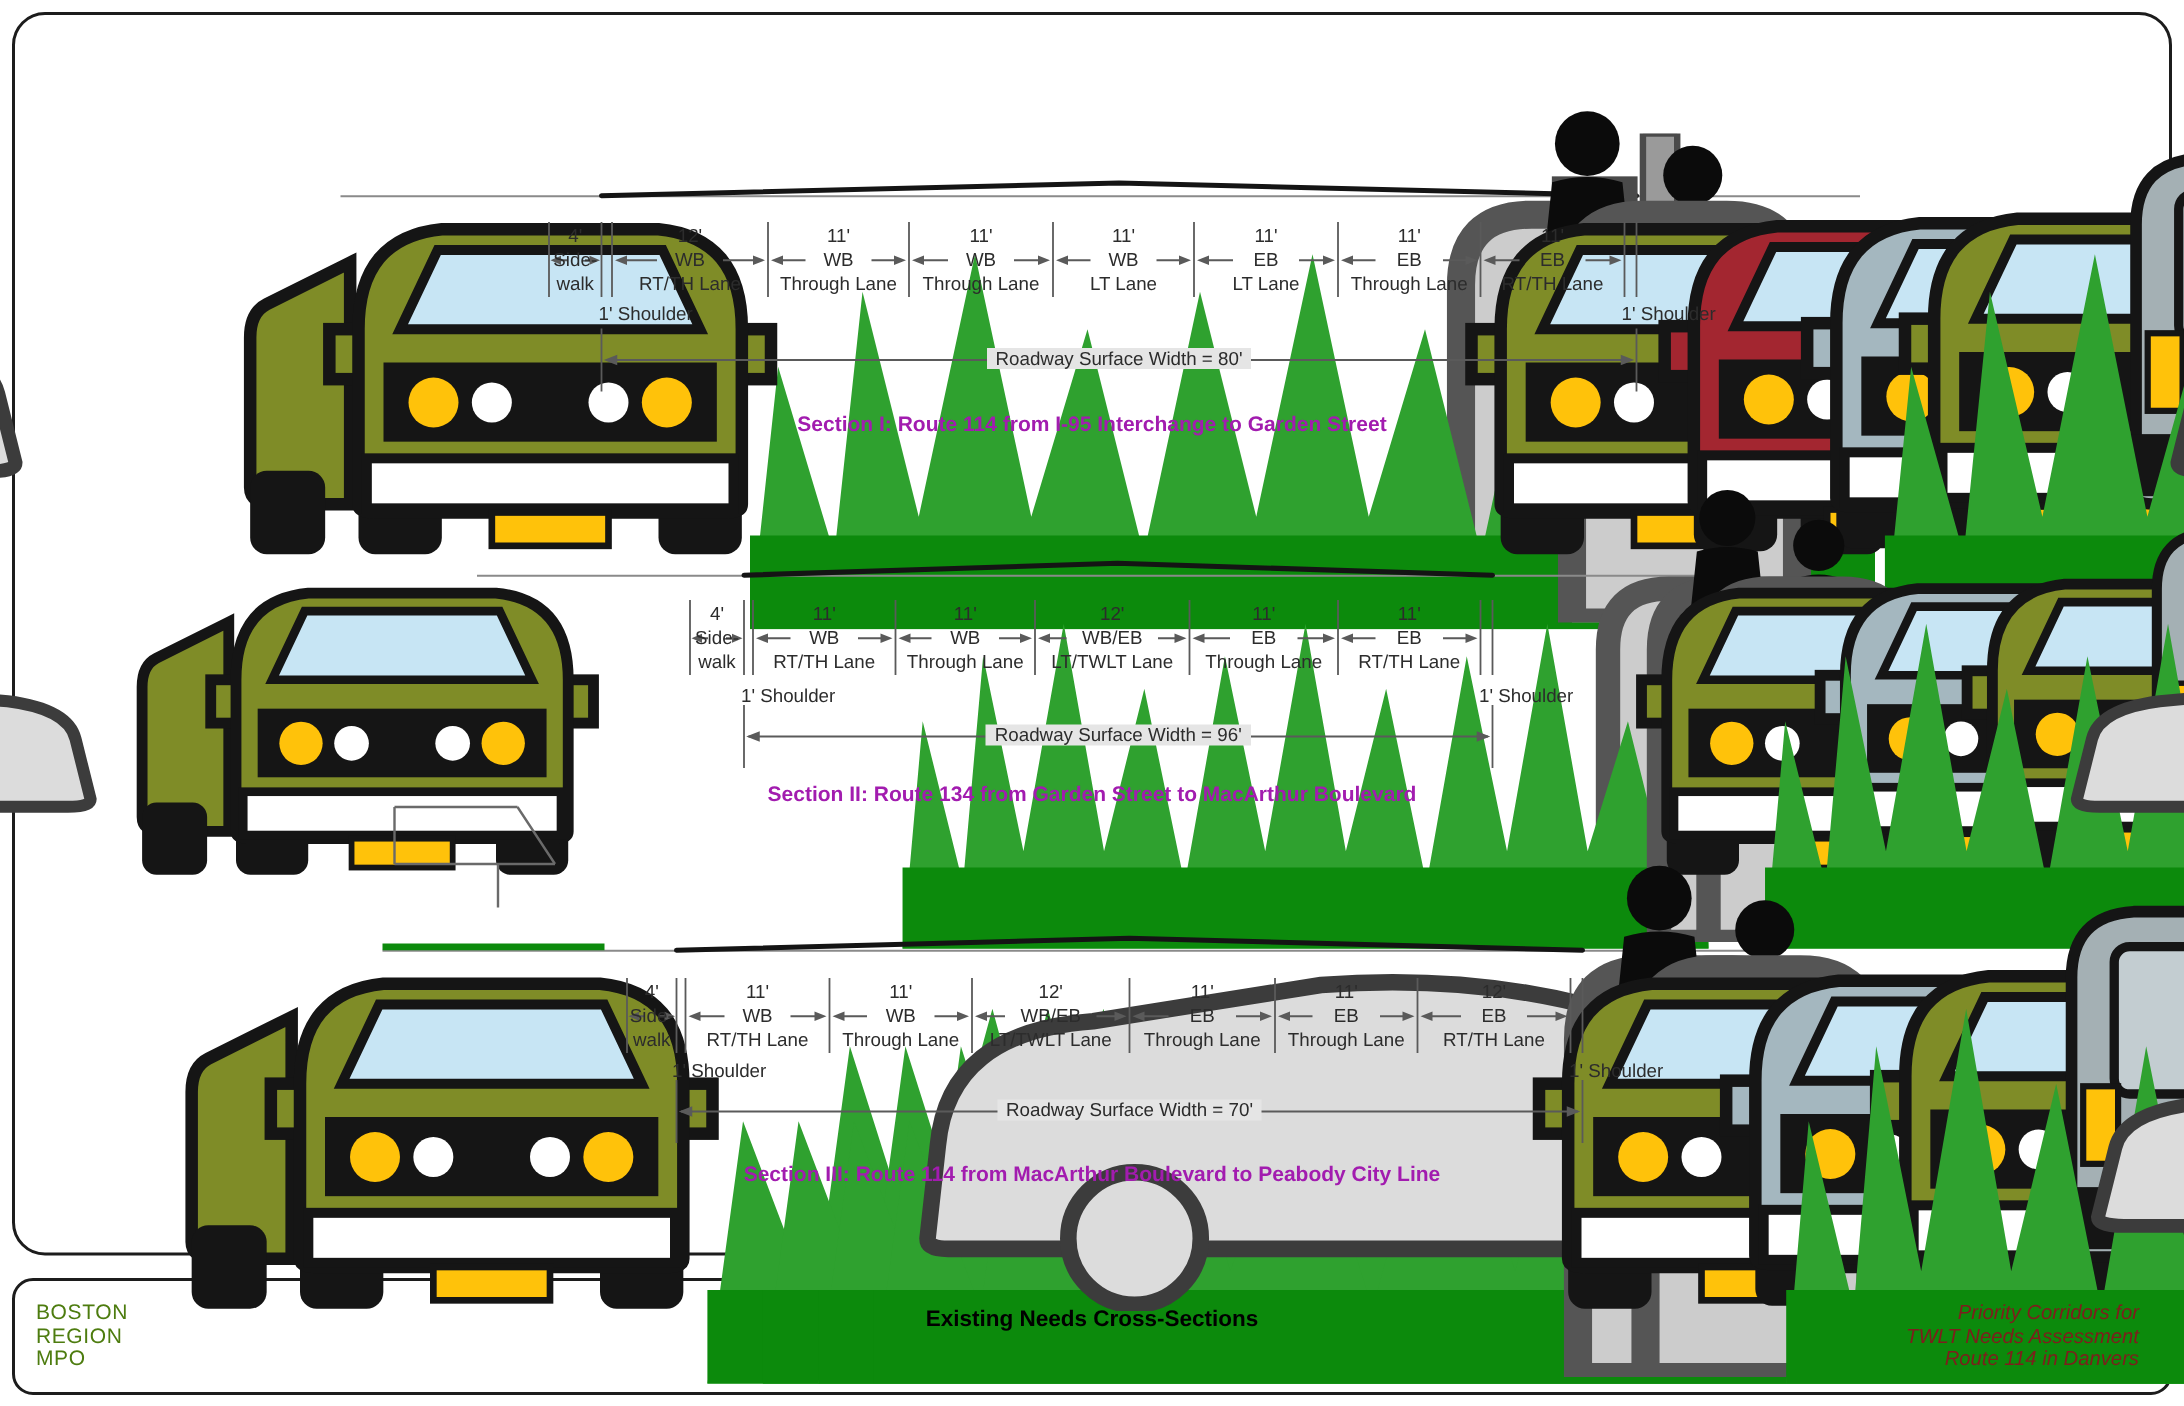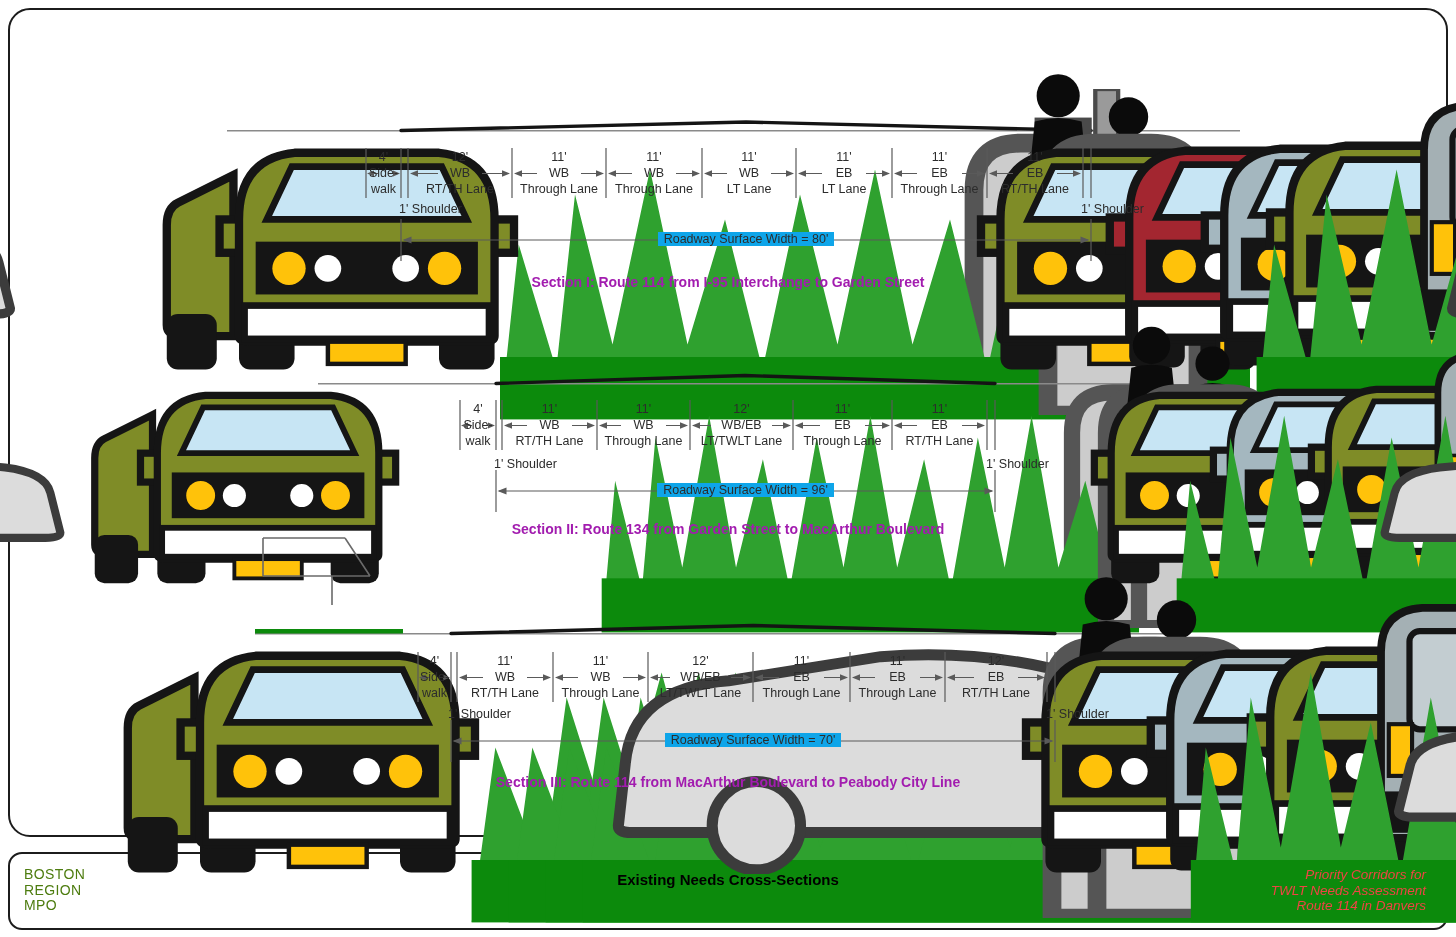--- a/index.html
+++ b/index.html
@@ -4,25 +4,25 @@
 <style>
   html,body{margin:0;padding:0;background:#fff;}
   body{width:1456px;height:937px;position:relative;font-family:"Liberation Sans",sans-serif;overflow:hidden;}
   .box{position:absolute;border:2px solid #1c1c1c;border-radius:22px;background:transparent;box-sizing:border-box;}
   #main-box{left:8px;top:8px;width:1440px;height:829px;}
   #footer-box{left:8px;top:852px;width:1440px;height:78px;border-radius:14px;}
   .sec-svg{position:absolute;left:0;width:1456px;overflow:visible;}
   .dim{position:absolute;font-size:12.5px;line-height:16px;color:#2c2c2c;white-space:nowrap;}
   .lane-label,.sw-label{text-align:center;}
   .roadway-label{text-align:center;line-height:15px;}
-  .roadway-label span{background:#0ea5e9;padding:0 6px;}
+  .roadway-label span{background:#e5e5e5;padding:0 6px;}
   .section-title{position:absolute;left:0;width:1456px;text-align:center;font-weight:bold;font-size:14px;color:#a21caf;white-space:nowrap;}
   .footer-org{position:absolute;left:24px;top:867px;font-size:14px;line-height:15.5px;letter-spacing:.4px;color:#4d7c0f;}
   .footer-center{position:absolute;left:0;top:871px;width:1456px;text-align:center;font-weight:bold;font-size:15px;line-height:18px;color:#000;}
-  .footer-project{position:absolute;right:30px;top:867px;text-align:right;font-style:italic;font-size:13.5px;line-height:15.5px;color:#ef4444;}
+  .footer-project{position:absolute;right:30px;top:867px;text-align:right;font-style:italic;font-size:13.5px;line-height:15.5px;color:#7f1d1d;}
   
   .dimline{stroke:#5a5a5a;stroke-width:1.2;fill:none;}
   .dimfill{fill:#5a5a5a;stroke:none;}
   .groundline{stroke:#8a8a8a;stroke-width:1.4;fill:none;}
   .roadline{stroke:#141414;stroke-width:3.4;fill:none;stroke-linecap:round;}
   .sedan-body{fill:var(--parked-car-gray,#dcdcdc);stroke:#3c3c3c;stroke-width:1.6;}
   .car-body{fill:currentColor;stroke:#151515;stroke-width:1.5;}
   .van-window{fill:#c3cdd1;stroke:#151515;stroke-width:1.2;}
   .house-line{stroke:#6a6a6a;stroke-width:1.6;fill:none;}
 </style>

